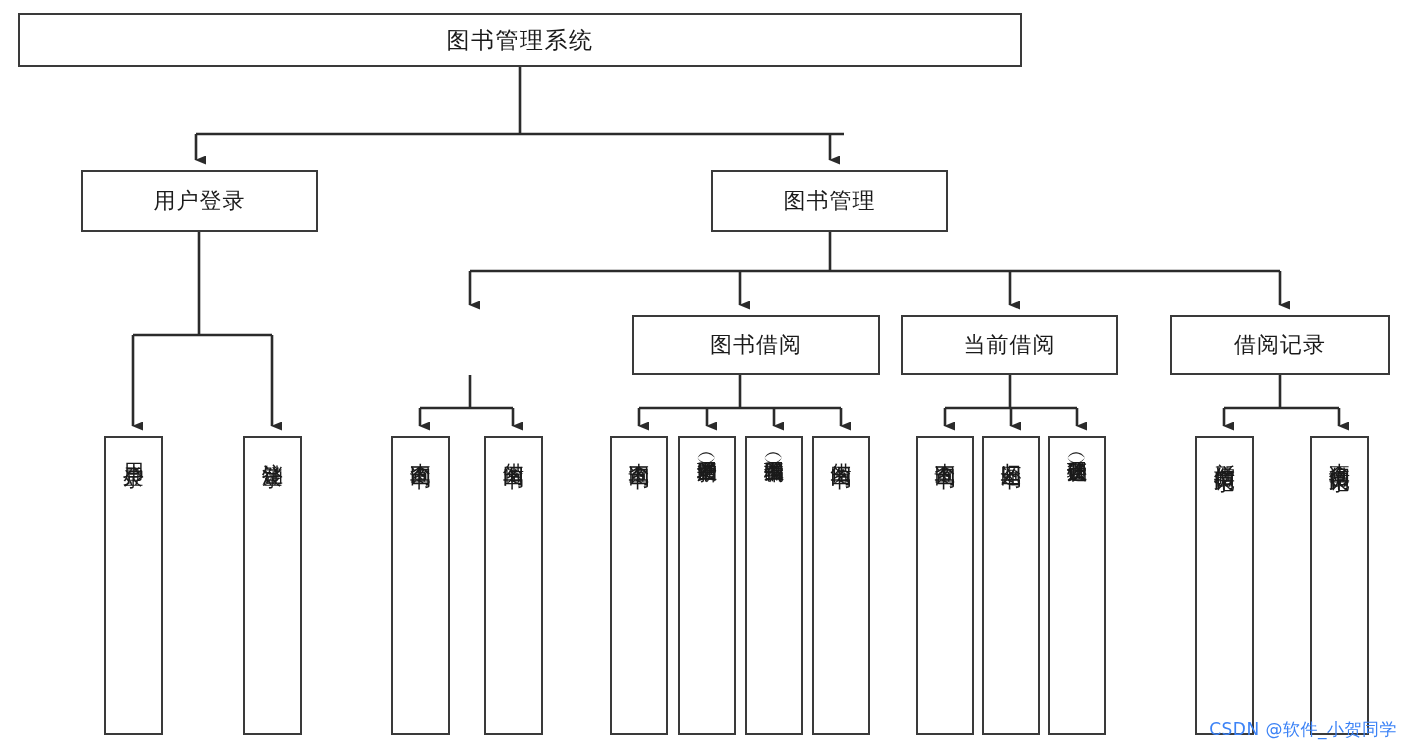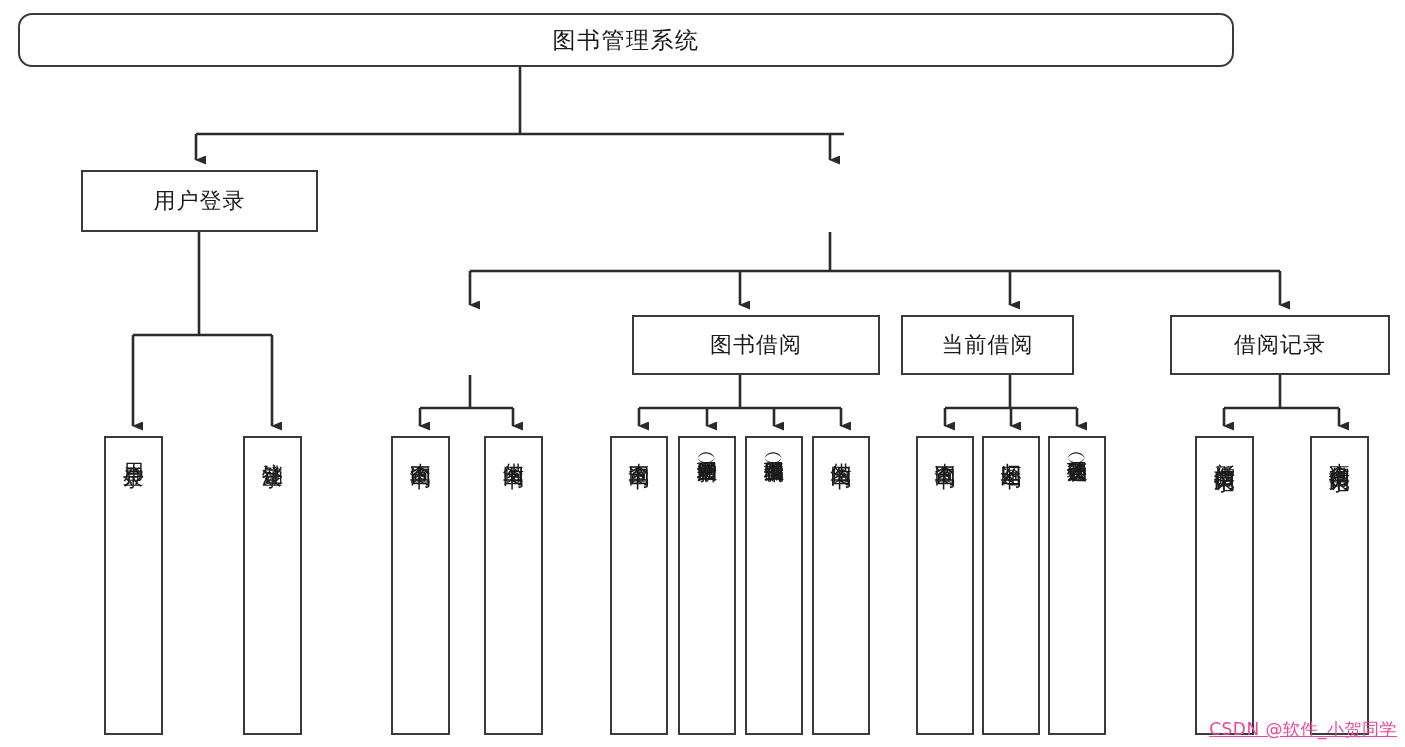--- a/index.html
+++ b/index.html
@@ -67,26 +67,25 @@
   }
   .node.vert.tall-text .node-label {
     font-size: 20px;
     letter-spacing: 0px;
   }
   #watermark {
     position: absolute;
     right: 8px;
     bottom: 6px;
     font-size: 17px;
-    color: #ec4899;
+    color: #3b82f6;
     letter-spacing: 0.5px;
     font-family: "DejaVu Sans", "Liberation Sans", sans-serif;
     pointer-events: none;
     white-space: nowrap;
-    text-decoration: underline;
   }
 </style>
 </head>
 <body>
 
 <div id="diagram-root">
 
   <svg id="diagram-svg" viewBox="0 0 1405 747" xmlns="http://www.w3.org/2000/svg">
     <defs>
       <marker id="arrow" markerWidth="9" markerHeight="11" refX="4.5" refY="10" orient="auto" markerUnits="userSpaceOnUse">
@@ -130,35 +129,38 @@
       <path d="M1011,408 L1011,426" marker-end="url(#arrow)"></path>
       <path d="M1077,408 L1077,426" marker-end="url(#arrow)"></path>
 
       <path d="M1280,375 L1280,408"></path>
       <path d="M1224,408 L1339,408"></path>
       <path d="M1224,408 L1224,426" marker-end="url(#arrow)"></path>
       <path d="M1339,408 L1339,426" marker-end="url(#arrow)"></path>
     </g>
   </svg>
 
-  <div class="node horiz root" style="left:18px; top:13px; width:1216px; height:54px;border-radius:14px;">
+  <div class="node horiz root" style="left:18px; top:13px; width:1004px; height:54px;">
     <span class="node-label">图书管理系统</span>
   </div>
 
   <div class="node horiz" style="left:81px; top:170px; width:237px; height:62px;">
     <span class="node-label">用户登录</span>
   </div>
 
+  <div class="node horiz" style="left:711px; top:170px; width:237px; height:62px;">
+    <span class="node-label">图书管理</span>
+  </div>
 
 
   <div class="node horiz" style="left:632px; top:315px; width:248px; height:60px;">
     <span class="node-label">图书借阅</span>
   </div>
 
-  <div class="node horiz" style="left:901px; top:315px; width:173px; height:60px;">
+  <div class="node horiz" style="left:901px; top:315px; width:217px; height:60px;">
     <span class="node-label">当前借阅</span>
   </div>
 
   <div class="node horiz" style="left:1170px; top:315px; width:220px; height:60px;font-family:Liberation Serif, serif;">
     <span class="node-label">借阅记录</span>
   </div>
 
   <div class="node vert" style="left:104px; top:436px; width:59px; height:299px;">
     <span class="node-label">用户登录</span>
   </div>

